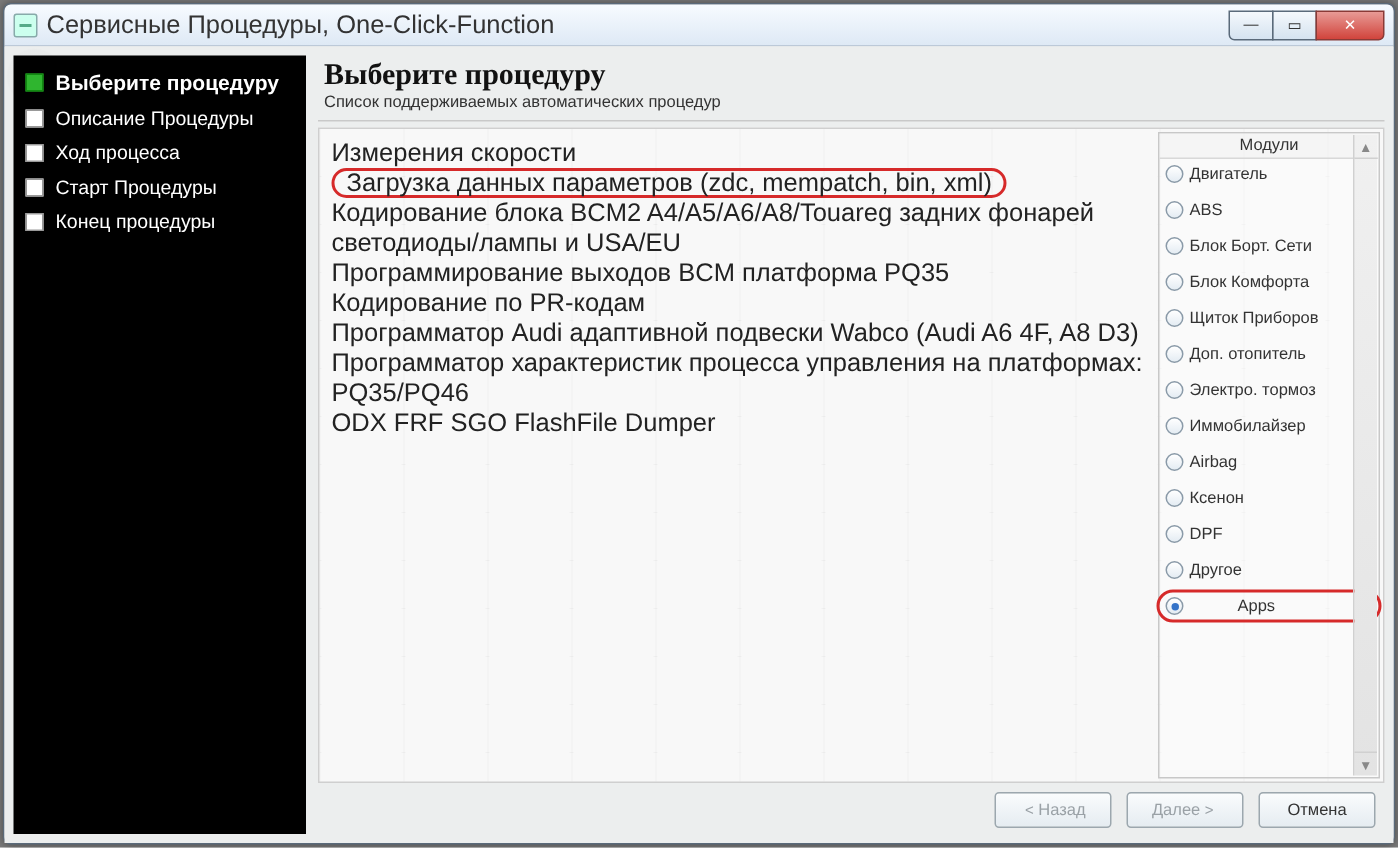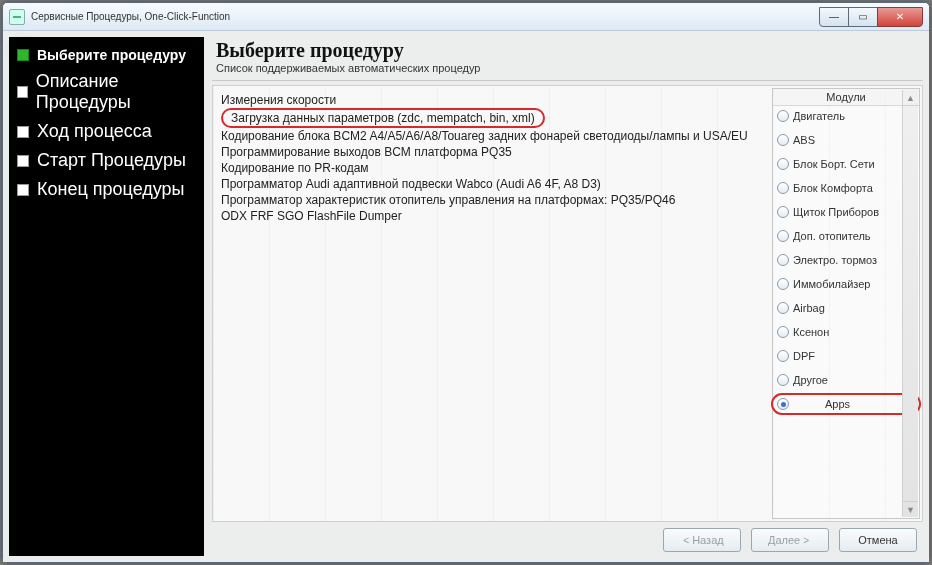--- a/index.html
+++ b/index.html
@@ -9,52 +9,52 @@
     position: absolute; top: 2px; left: 2px; right: 2px; bottom: 2px;
     background: #ececec; border: 1px solid #5a6a7a; border-radius: 5px;
     box-shadow: 0 0 6px rgba(0,0,0,.4);
     display: flex; flex-direction: column;
   }
 
   .titlebar { height: 28px; display: flex; align-items: center; padding: 0 6px;
     background: linear-gradient(#f7fbff,#dee9f5); border-bottom: 1px solid #bcc9d8; border-radius: 5px 5px 0 0; }
   .appicon { width:16px;height:16px; border:1px solid #8aa; background:#cfe; margin-right:6px; border-radius:2px; position:relative; }
   .appicon:before { content:""; position:absolute; left:3px; top:6px; width:8px; height:2px; background:#5a8; }
-  .title-text { color:#333; font-size:10px; flex:1; }
+  .title-text { color:#333; font-size:17px; flex:1; }
   .winbtns { display:flex; }
   .winbtn { width:30px; height:20px; margin-left:-1px; border:1px solid #5a6a7a; display:flex; align-items:center; justify-content:center; font-size:10px; color:#333;
     background: linear-gradient(#f4f8fc,#d5e3f0); }
   .winbtn.min { border-radius:0 0 0 4px; }
   .winbtn.close { width:46px; background: linear-gradient(#e89a95,#d1443c); color:#fff; border-radius:0 0 4px 0; border-color:#8a3a36; }
 
   .client { flex:1; display:flex; padding:6px; gap:8px; background:#eceeee;
     background-image: radial-gradient(circle at 20px 20px, rgba(0,0,0,.01) 18px, transparent 19px); }
 
   .sidebar { width:195px; background:#000; color:#fff; padding:8px 4px; }
   .step { display:flex; align-items:center; padding:2px 4px; margin-bottom:4px; }
   .marker { width:12px; height:12px; margin-right:8px; background:#fff; border:1px solid #999; display:inline-block; }
   .marker.active { background:#2fb52f; border-color:#128a12; }
   .step.active .step-text { font-weight:bold; font-size:14px; }
-  .step-text { font-size:18px; }
+  .step-text { font-size:13px; }
 
   .main { flex:1; display:flex; flex-direction:column; }
   .main-header { padding:2px 4px 6px 4px; border-bottom:1px solid #c9c9c9; }
   .main-title { font-family: "Times New Roman", serif; font-size:20px; font-weight:bold; color:#111; }
   .main-sub { font-size:11px; color:#333; }
 
   .body-zone { flex:1; display:flex; border:1px solid #cfcfcf; margin-top:4px; position:relative;
     background:#f8f8f8;
     background-image:
       linear-gradient(30deg, rgba(0,0,0,.03) 1px, transparent 1px),
       linear-gradient(-30deg, rgba(0,0,0,.03) 1px, transparent 1px),
       linear-gradient(90deg, rgba(0,0,0,.03) 1px, transparent 1px);
     background-size: 56px 32px,56px 32px,56px 32px;
   }
 
-  .proc-list { flex:1; padding:6px 8px; font-size:12px; color:#222; }
+  .proc-list { flex:1; padding:6px 8px; font-size:17px; color:#222; }
   .proc-item { padding:1px 0; line-height:16px; cursor:default; }
   .proc-item.highlight { display:inline-block; border:2px solid #d62a2a; border-radius:12px; padding:0 8px; }
 
   .mod-panel { width:148px; margin:2px; border:1px solid #c8c8c8; background:rgba(255,255,255,.3); position:relative; }
   .mod-title { text-align:center; font-size:11px; color:#333; padding:2px 0; border-bottom:1px solid #d8d8d8; background:rgba(240,240,240,.5); }
   .mod-body { padding:4px 4px 10px 4px; display:flex; flex-direction:column; gap:12px; font-size:11px; color:#333; }
   .radio-row { display:flex; align-items:center; gap:4px; }
   .radio-outer { width:12px; height:12px; border:1px solid #8a9aa8; border-radius:50%; background:linear-gradient(#fff,#e4ecf3); display:flex; align-items:center; justify-content:center; }
   .radio-dot { width:5px; height:5px; border-radius:50%; background:#3473c8; display:none; }
   .radio-row.selected .radio-dot { display:block; }
@@ -117,21 +117,21 @@
       </div>
 
       <div class="body-zone">
         <div class="proc-list" id="proclist">
             <div><span class="proc-item">Измерения скорости</span></div>
             <div><span class="proc-item highlight">Загрузка данных параметров (zdc, mempatch, bin, xml)</span></div>
             <div><span class="proc-item">Кодирование блока  BCM2 A4/A5/A6/A8/Touareg  задних фонарей светодиоды/лампы и  USA/EU</span></div>
             <div><span class="proc-item">Программирование выходов BCM платформа PQ35</span></div>
             <div><span class="proc-item">Кодирование по PR-кодам</span></div>
             <div><span class="proc-item">Программатор Audi адаптивной подвески Wabco (Audi A6 4F, A8 D3)</span></div>
-            <div><span class="proc-item">Программатор характеристик отопитель управления на платформах: PQ35/PQ46</span></div>
+            <div><span class="proc-item">Программатор характеристик процесса управления на платформах: PQ35/PQ46</span></div>
             <div><span class="proc-item">ODX FRF SGO FlashFile Dumper</span></div>
           </div>
 
         <div class="mod-panel">
           <div class="mod-title">Модули</div>
           <div class="mod-body" id="modbody">
               <div class="radio-row">
                 <span class="radio-outer"></span>
                 <span>Двигатель</span>
               </div>

